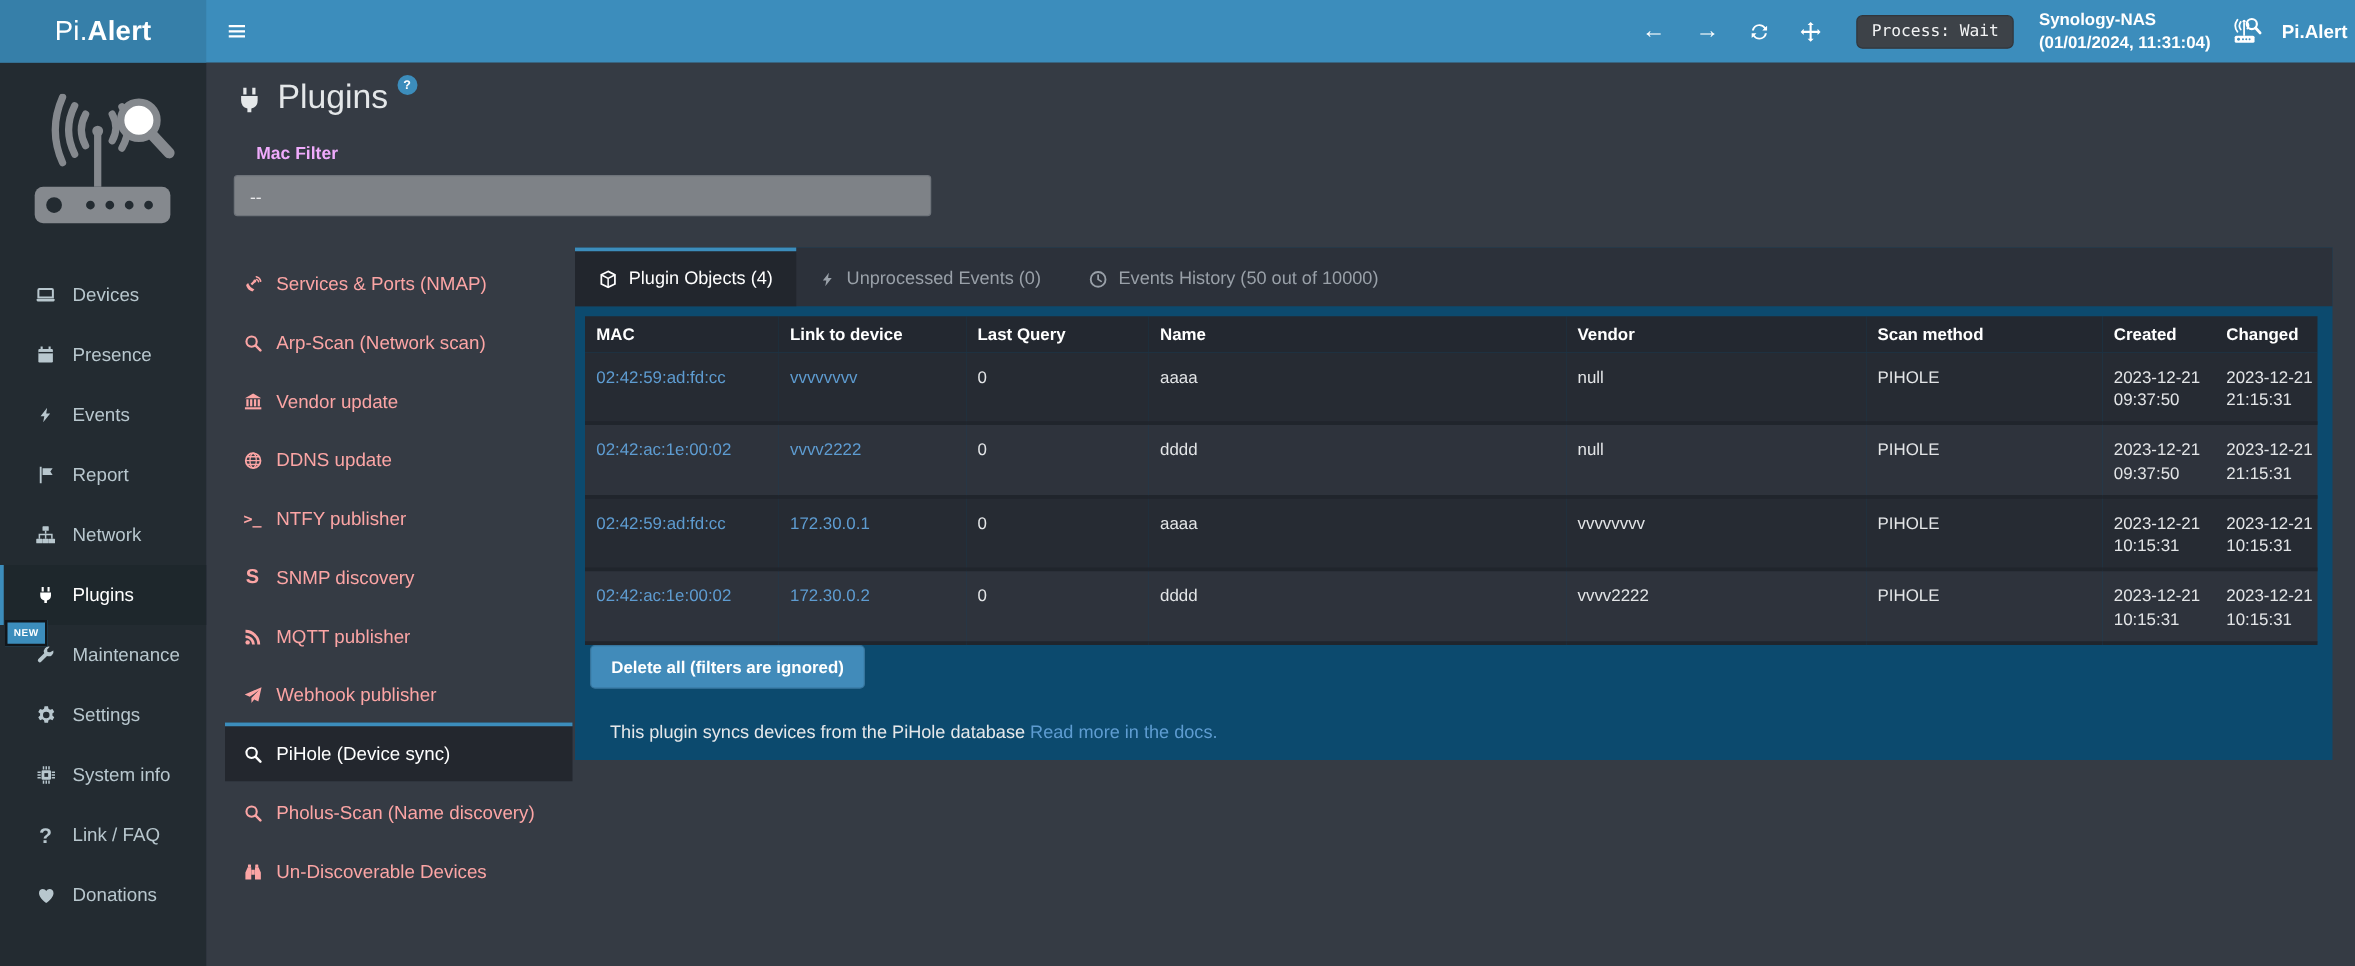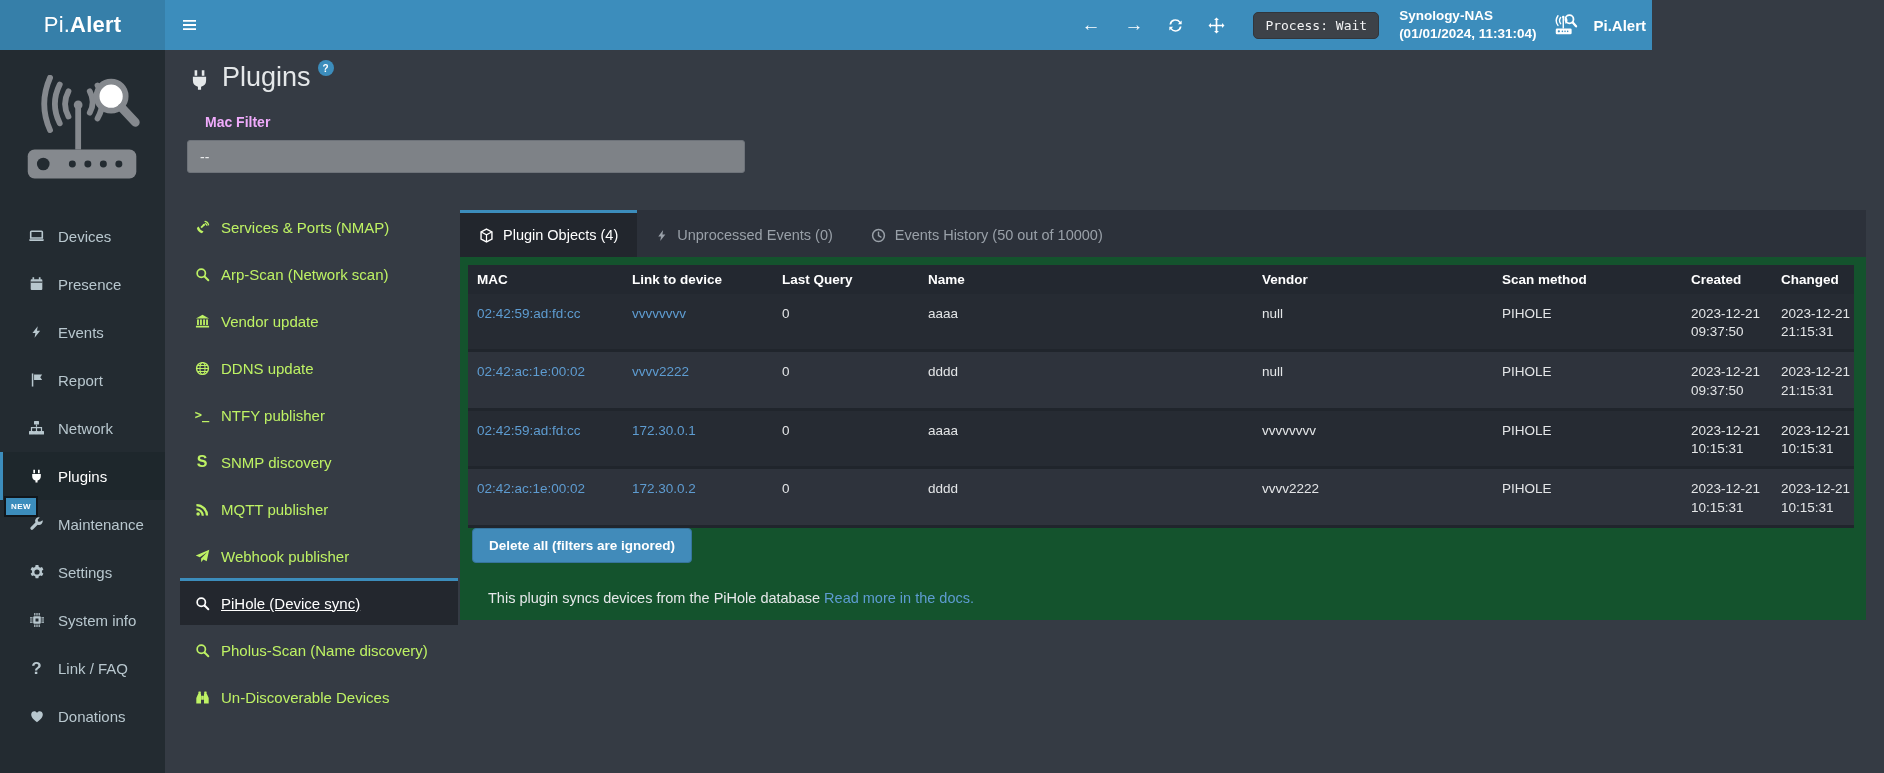--- a/index.html
+++ b/index.html
@@ -6,21 +6,21 @@
   html,body { width:1884px; height:773px; }
   body {
     position:relative; overflow:hidden;
     background:#353b44;
     font-family:"Liberation Sans", sans-serif;
     -webkit-font-smoothing:antialiased;
   }
   .i { display:inline-block; vertical-align:middle; flex-shrink:0; fill:currentColor; }
 
   
-  .topbar { position:absolute; top:0; left:0; width:1652px; height:50px; background:#3c8dbc; display:flex; align-items:stretch; z-index:30; }
+  .topbar { position:absolute; top:0; left:0; width:1884px; height:50px; background:#3c8dbc; display:flex; align-items:stretch; z-index:30; }
   .brand { width:165px; background:#367fa9; color:#fff; font-size:22px; display:flex; align-items:center; justify-content:center; cursor:pointer; letter-spacing:.2px; }
   .brand b { font-weight:bold; }
   .hamburger { width:48px; display:flex; align-items:center; justify-content:center; color:#fff; cursor:pointer; }
   .topbar-right { margin-left:auto; display:flex; align-items:center; color:#fff; padding-right:4px; }
   .nav-ico { padding:0 12px; height:50px; display:flex; align-items:center; color:#fff; cursor:pointer; font-size:19px; font-weight:bold; }
   .process-badge {
     margin-left:16px; background:#3d4248; border:1px solid #31363c; border-radius:5px;
     padding:5px 11px; font-family:"DejaVu Sans Mono", monospace; font-size:13px; color:#f2f3f4; white-space:nowrap;
   }
   .host-block { margin:0 18px 0 20px; font-size:13.5px; font-weight:bold; line-height:1.35; text-align:left; white-space:nowrap; }
@@ -46,26 +46,26 @@
   .help-badge { width:16px; height:16px; border-radius:50%; background:#3c8dbc; color:#fff; font-size:10px; font-weight:bold; display:flex; align-items:center; justify-content:center; margin:-2px 0 0 -4px; cursor:pointer; }
   .mac-label { position:absolute; left:40px; top:64px; color:#f0abfc; font-weight:bold; font-size:14px; }
   .mac-input {
     position:absolute; left:22px; top:90px; width:558px; height:33px;
     background:#7e8287; border:1px solid #6e737a; border-radius:3px;
     color:#e9eaec; font-size:14px; padding:0 12px; font-family:"Liberation Sans", sans-serif;
   }
 
   
   .plugin-nav { position:absolute; left:15px; top:152px; width:278px; }
-  .pnav-item { height:47px; display:flex; align-items:center; gap:10px; padding-left:13px; color:#bef264; font-size:15px; cursor:pointer; border-top:3px solid transparent; }
-  .pnav-item.active { background:#23272e; color:#fff; border-top-color:#3c8dbc;text-decoration:underline; }
+  .pnav-item { height:47px; display:flex; align-items:center; gap:10px; padding-left:13px; color:#fca5a5; font-size:15px; cursor:pointer; border-top:3px solid transparent; }
+  .pnav-item.active { background:#23272e; color:#fff; border-top-color:#3c8dbc; }
   .pnav-item .ic { width:18px; display:flex; justify-content:center; }
 
   
-  .panel { position:absolute; left:295px; top:160px; width:1406px; height:410px; background:#14532d; }
+  .panel { position:absolute; left:295px; top:148px; width:1406px; height:410px; background:#0c4a6e; }
   .tabs { height:47px; background:#2c313a; display:flex; align-items:stretch; }
   .tab { display:flex; align-items:center; gap:9px; padding:0 19px; color:#99a0a8; font-size:14.5px; border-top:3px solid transparent; cursor:pointer; white-space:nowrap; }
   .tab.active { background:#22262d; color:#fff; border-top-color:#3c8dbc; }
 
   table.objects { margin:8px 10px 0 8px; width:1386px; border-collapse:collapse; table-layout:fixed; font-size:13.5px; }
   table.objects thead th { background:#232830; color:#fff; font-weight:bold; text-align:left; padding:7px 4px 7px 9px; height:28px; cursor:pointer; }
   table.objects tbody tr { border-bottom:3px solid #20252c; }
   table.objects tbody tr:nth-child(odd)  { background:#262b33; }
   table.objects tbody tr:nth-child(even) { background:#2e333c; }
   table.objects tbody td { vertical-align:top; padding:11px 2px 8px 9px; height:49px; color:#e3e5e7; line-height:1.35; }

